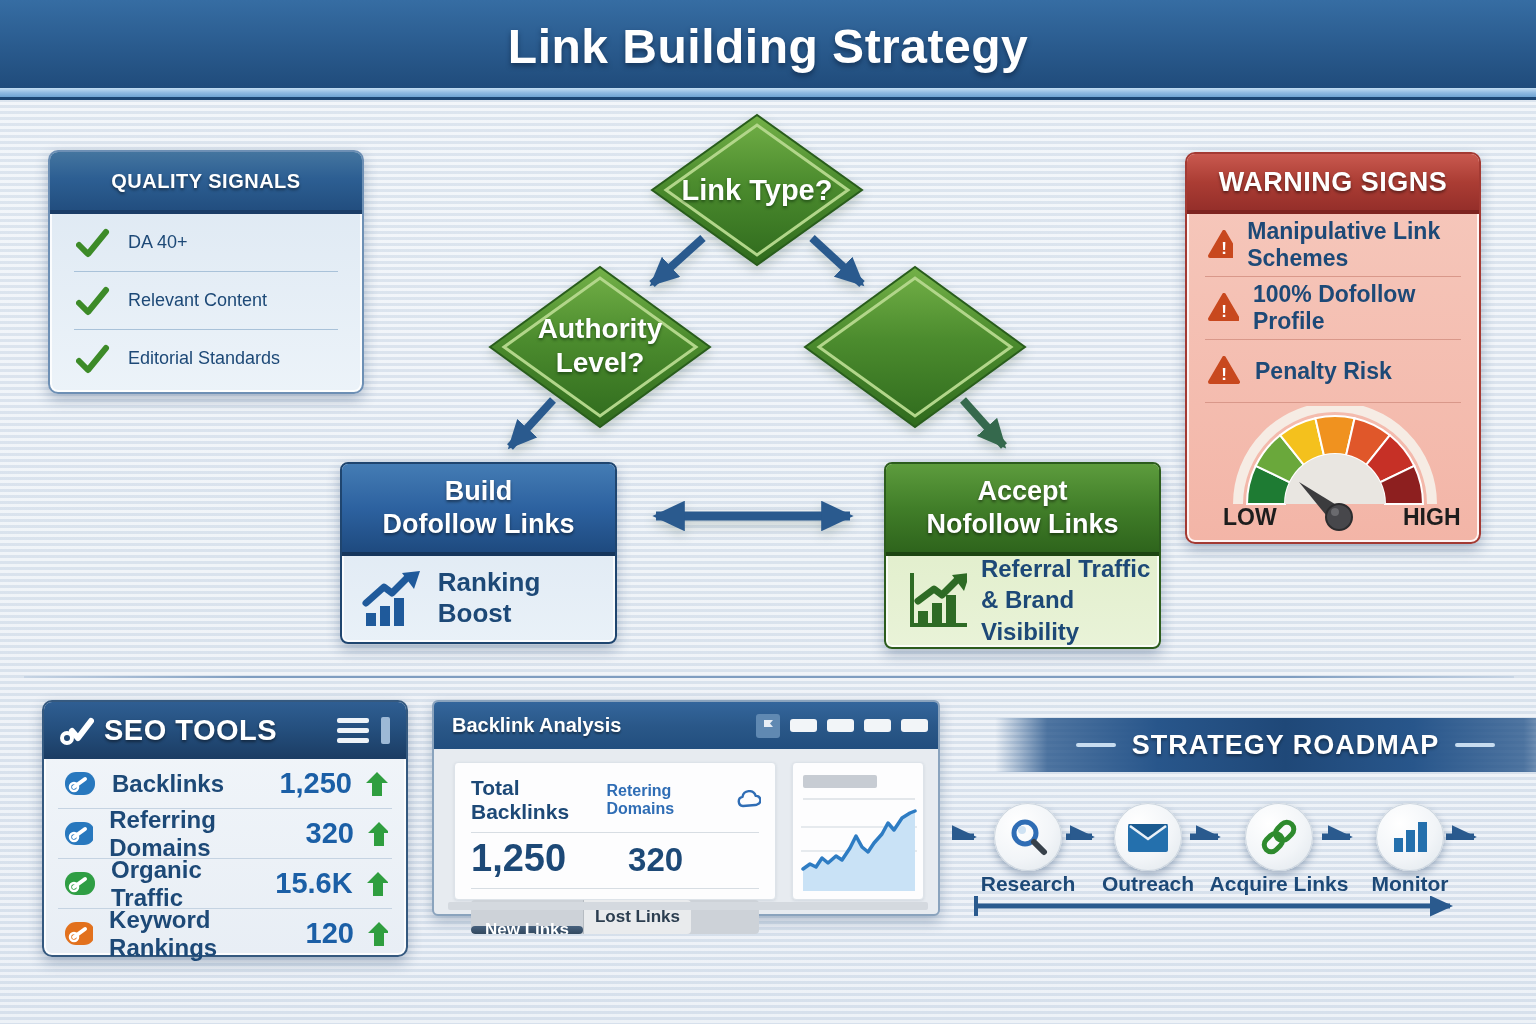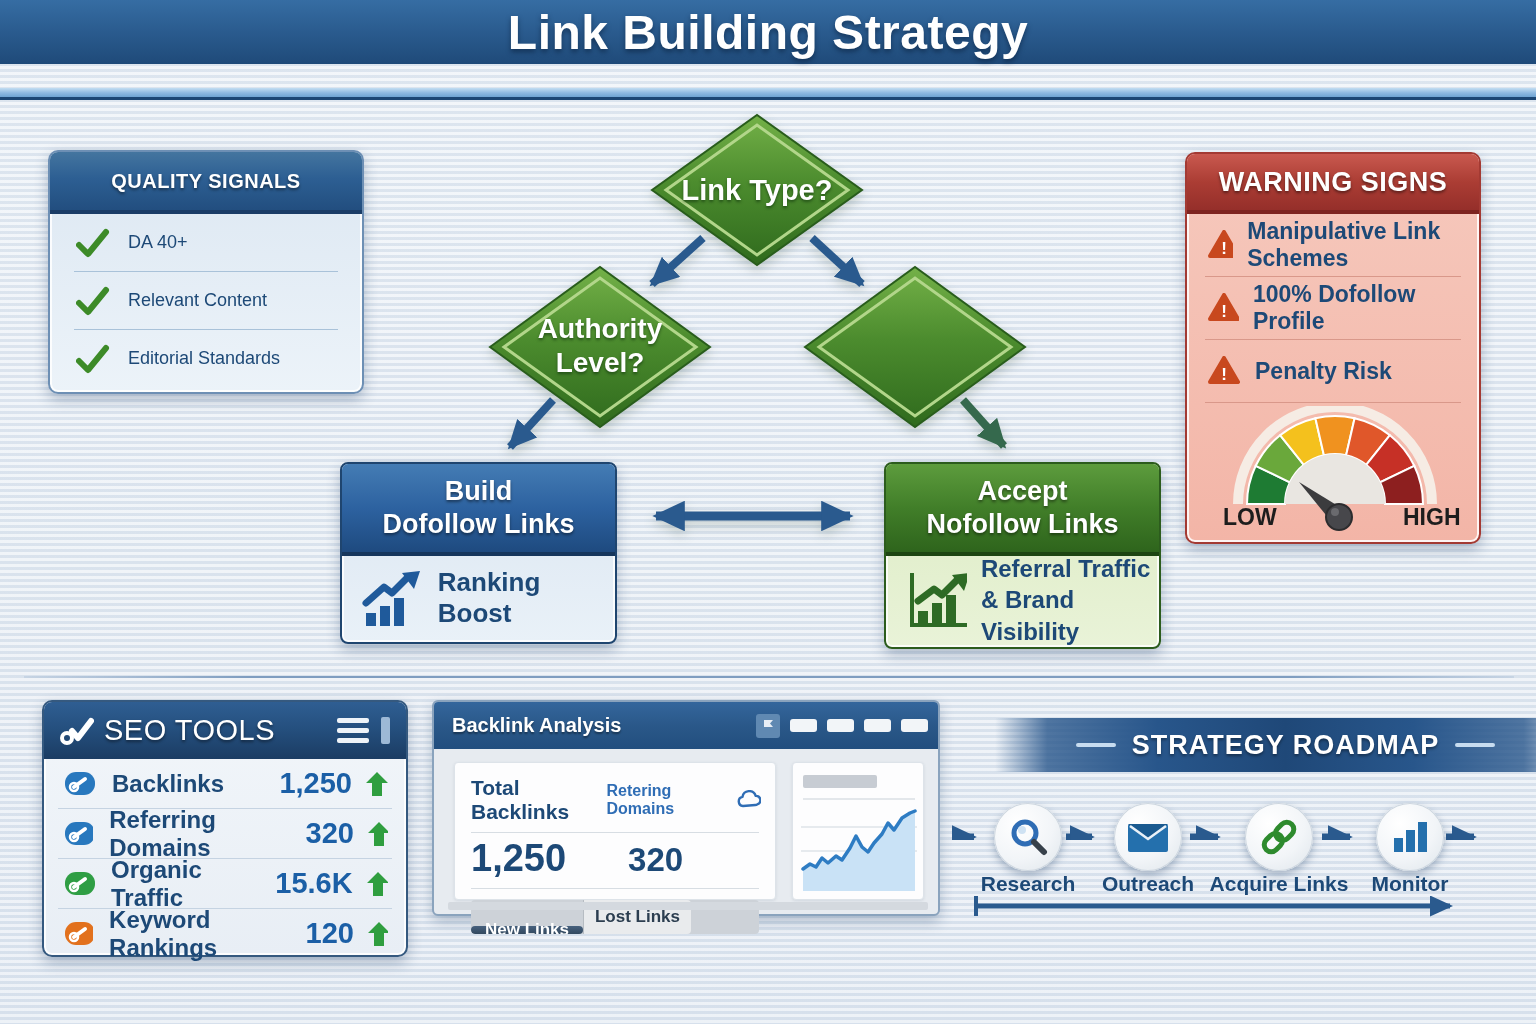--- a/index.html
+++ b/index.html
@@ -7,21 +7,21 @@
   #canvas {
     position:relative; width:1536px; height:1024px; overflow:hidden;
     font-family:"Liberation Sans", sans-serif;
     background:
       repeating-linear-gradient(180deg, rgba(255,255,255,.45) 0 3px, rgba(198,211,226,.35) 3px 6px),
       linear-gradient(180deg,#e9eff6 0%,#e4ebf3 55%,#dfe7f1 100%);
   }
   .abs { position:absolute; }
 
   
-  .titlebar { left:0; top:0; width:1536px; height:64px;
+  .titlebar { left:0; top:0; width:1536px; height:92px;
     background:linear-gradient(180deg,#366da3 0%,#2a5b8e 50%,#1f4a79 100%); }
   .titlebar .t { width:100%; height:100%; display:flex; align-items:center; justify-content:center;
     color:#fff; font-size:48px; font-weight:bold; letter-spacing:.5px;
     text-shadow:0 3px 5px rgba(8,28,55,.55); }
   .accentband { left:0; top:88px; width:1536px; height:9px;
     background:linear-gradient(180deg,#c3ddf2 0%,#8db8e0 55%,#6ea3d2 100%); }
   .accentline { left:0; top:97px; width:1536px; height:3px; background:#1c4674; }
 
   .divider { left:24px; top:676px; width:1490px; height:2px; background:linear-gradient(90deg,rgba(127,157,192,.2),#7f9dc0 15%,#7f9dc0 85%,rgba(127,157,192,.2)); }
 
@@ -68,21 +68,21 @@
   .nofollow .benefit { color:#1d4977; font-size:24px; font-weight:bold; line-height:1.3; }
 
   
   .gauge-lbl { color:#1d1d1d; font-size:23px; font-weight:bold; }
 
   
   .seo { left:42px; top:700px; width:366px; height:257px; border:2px solid #35597f;
     background:linear-gradient(180deg,#f2f6fa,#e8eef5); }
   .seo-hd { height:57px; border-radius:8px 8px 0 0; display:flex; align-items:center; padding:0 16px;
     background:linear-gradient(180deg,#2f5e92 0%,#25507f 45%,#1b3c63 100%); }
-  .seo-hd .t { color:#fff; font-size:29px; font-weight:normal; letter-spacing:.5px; margin-left:10px;
+  .seo-hd .t { color:#fff; font-size:29px; font-weight:bold; letter-spacing:.5px; margin-left:10px;
     text-shadow:0 2px 3px rgba(0,0,0,.45); }
   .burger { display:flex; flex-direction:column; gap:5px; margin-left:auto; }
   .burger span { display:block; width:32px; height:5px; background:#eef3f8; border-radius:2px; }
   .hd-pill { width:9px; height:27px; background:#9db9d6; border-radius:2px; margin-left:12px; }
   .seo-row { display:flex; align-items:center; height:49px; padding:0 18px 0 20px; }
   .seo-row .lbl { color:#1d4977; font-size:24px; font-weight:bold; margin-left:16px; }
   .seo-row .val { color:#1b5fa6; font-size:29px; font-weight:bold; margin-left:auto; }
   .seo-sep { height:1px; background:#c5d3e2; margin:0 14px; }
 
   

